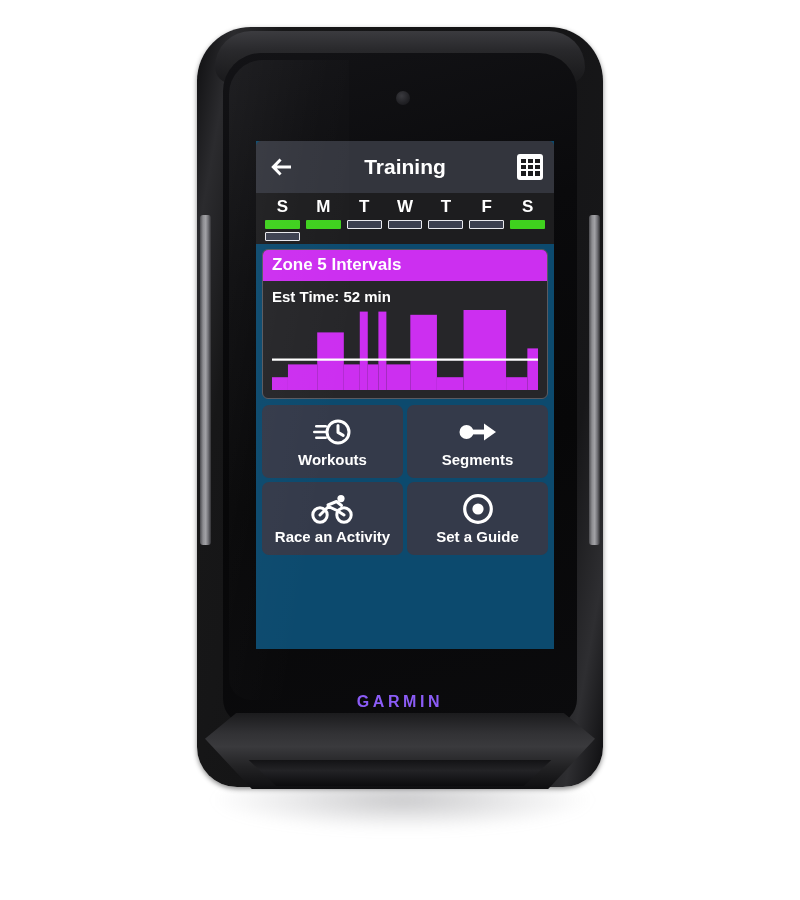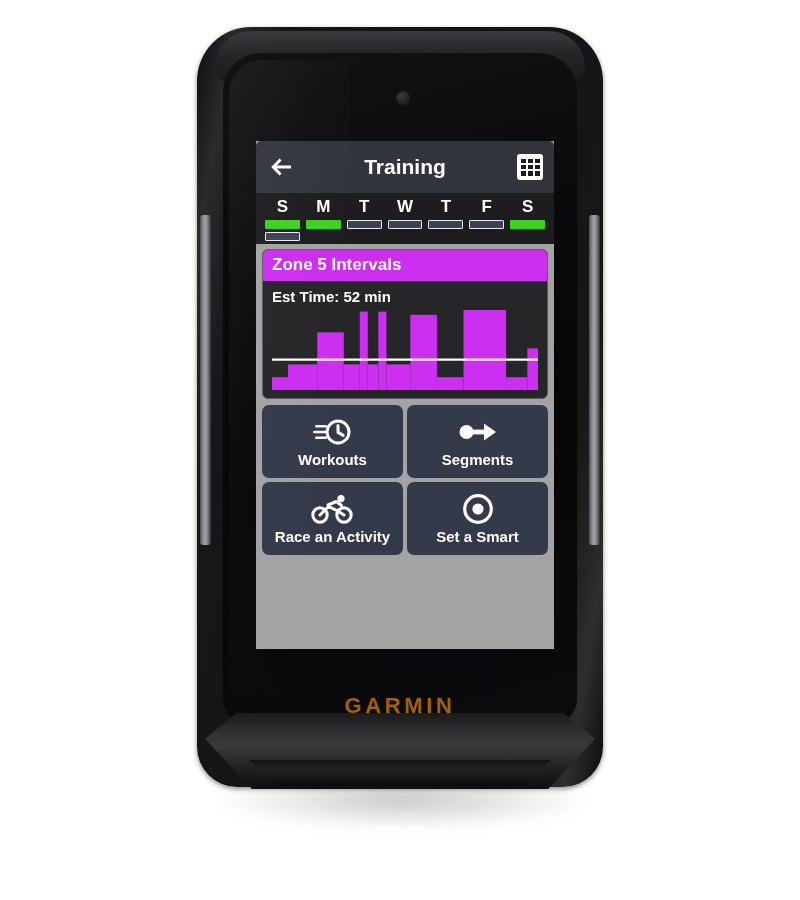--- a/index.html
+++ b/index.html
@@ -101,33 +101,33 @@
     width: 14px; height: 14px;
     border-radius: 50%;
     background: radial-gradient(circle at 40% 35%, #3a3a3f 0%, #232327 55%, #131316 100%);
   }
 
   .garmin-logo {
     position: absolute;
     left: 223px; top: 693px;
     width: 354px;
     text-align: center;
-    color: #a16207;
-    font-size: 22px;
+    color: #8b5cf6;
+    font-size: 16px;
     font-weight: bold;
     letter-spacing: 3.6px;
     font-family: "Liberation Sans", sans-serif;
   }
 
   
   #screen {
     position: absolute;
     left: 256px; top: 141px;
     width: 298px; height: 508px;
-    background: #a3a3a3;
+    background: #0c4a6e;
     overflow: hidden;
   }
 
   
   .topbar {
     position: relative;
     height: 52px;
     background: #33353d;
     border-radius: 5px 5px 0 0;
     display: flex;
@@ -404,21 +404,21 @@
         <div class="tile-label">Race an Activity</div>
       </div>
 
       <div class="tile">
         <div class="tile-icon">
           <svg viewBox="0 0 32 32" width="32" height="32" aria-hidden="true">
             <circle cx="16" cy="16" r="13.3" fill="none" stroke="#ffffff" stroke-width="3.2"></circle>
             <circle cx="16" cy="16" r="5.6" fill="#ffffff"></circle>
           </svg>
         </div>
-        <div class="tile-label">Set a Smart</div>
+        <div class="tile-label">Set a Guide</div>
       </div>
 
     </div>
   </div>
 
   <div class="glass-sheen"></div>
   <div class="device-chin"></div>
   <div class="device-chin-lip"></div>
   <div class="garmin-logo">GARMIN</div>
 

